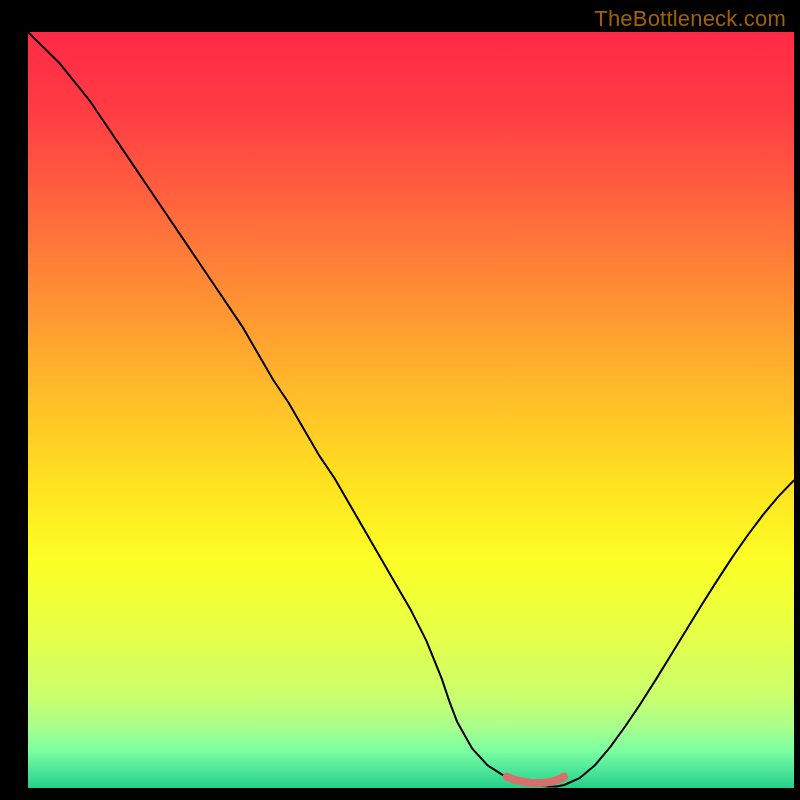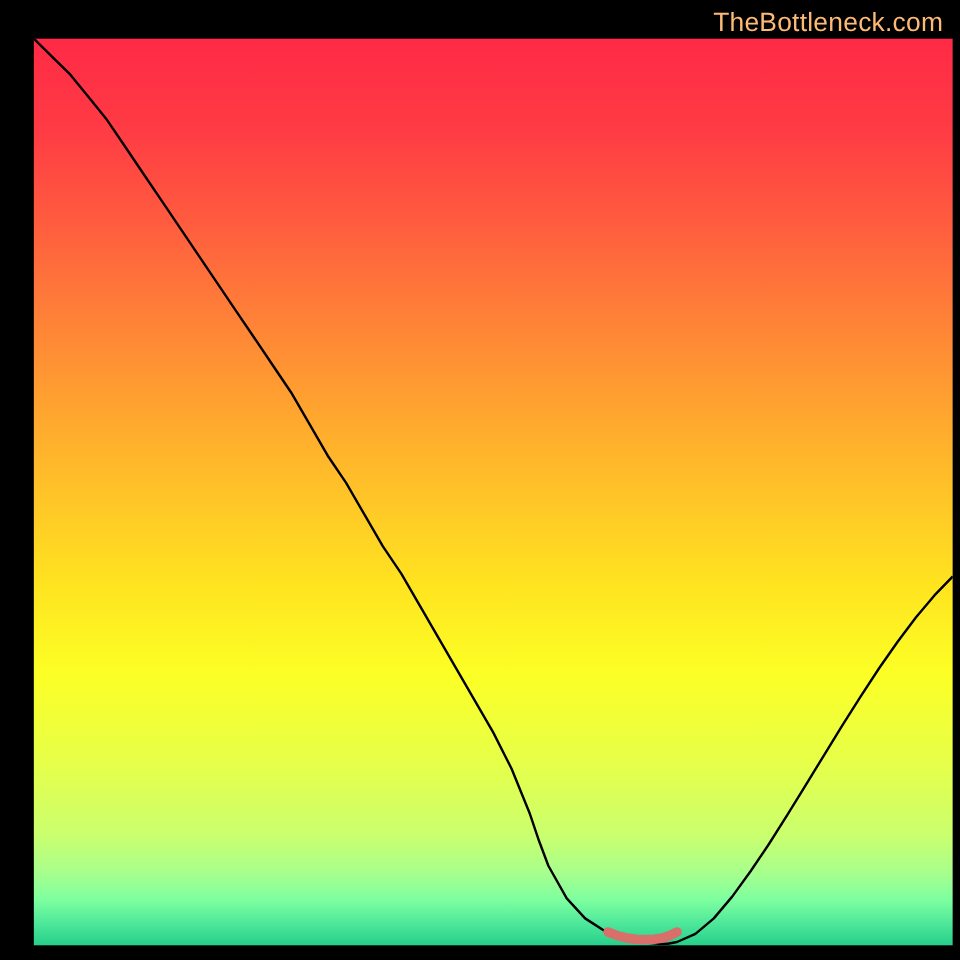--- a/index.html
+++ b/index.html
@@ -9,21 +9,21 @@
     height: 800px;
     position: relative;
     background: #000;
   }
   .watermark {
     position: absolute;
     top: 6px;
     right: 14px;
     font-family: Arial, Helvetica, sans-serif;
     font-size: 22px;
-    color: #fdba74;
+    color: #a16207;
     font-weight: 400;
     letter-spacing: 0.2px;
   }
   .plot-area {
     position: absolute;
     left: 28px;
     right: 6px;
     top: 32px;
     bottom: 12px;
   }

